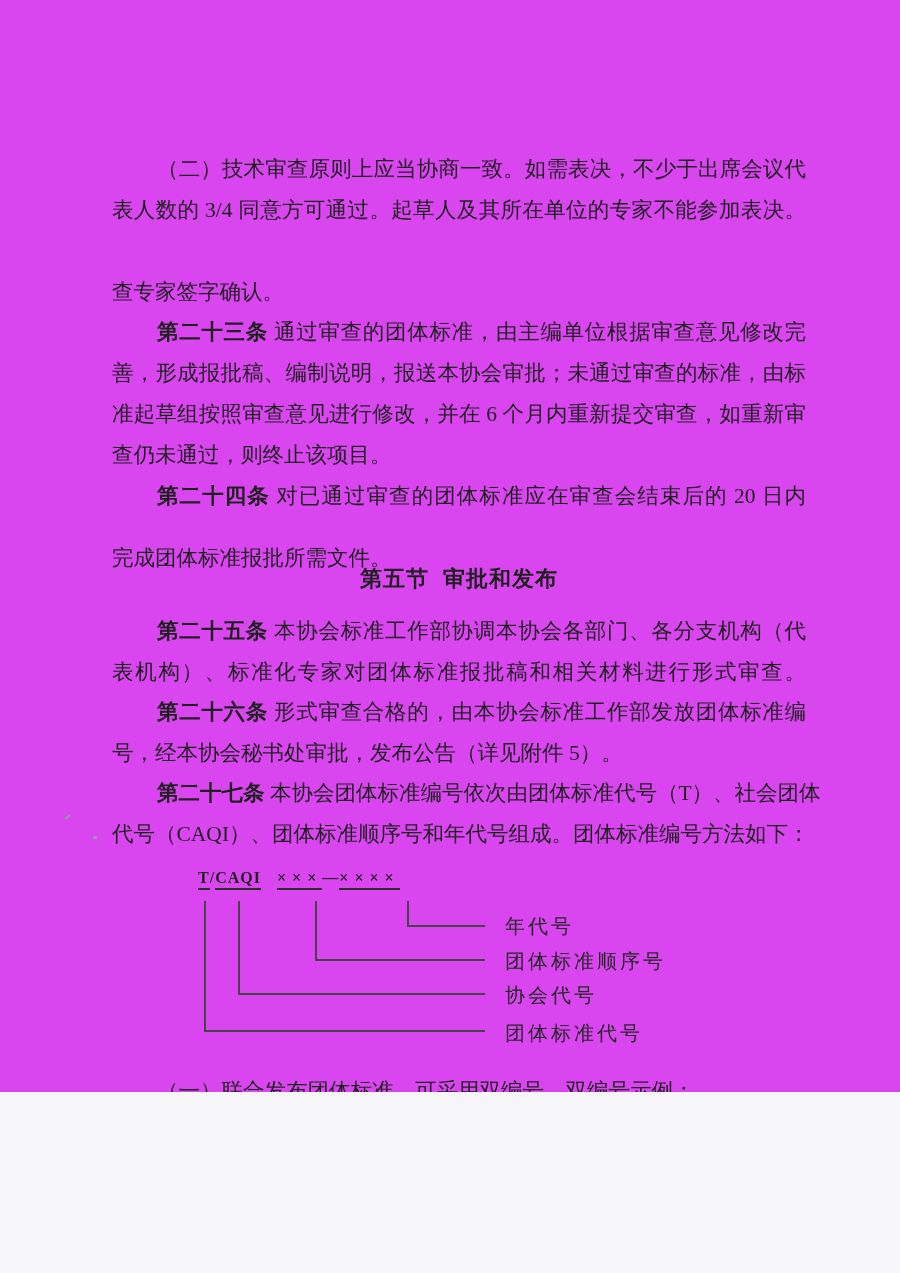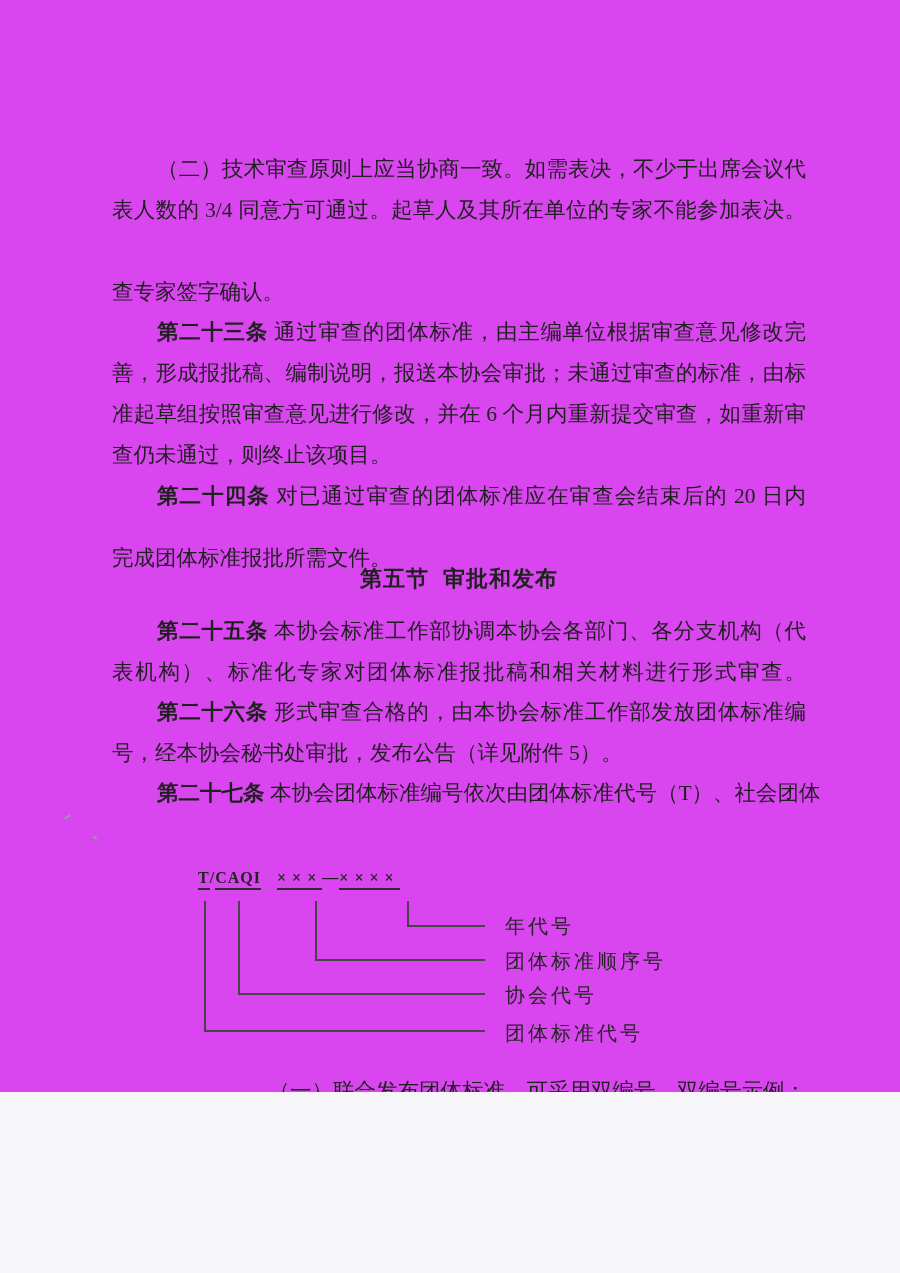--- a/index.html
+++ b/index.html
@@ -18,21 +18,21 @@
   
   .line{
     position:absolute;
     left:112px;
     width:694px;
     font-size:21.5px;
     line-height:28px;
     white-space:nowrap;
     color:#1f1f1f;
   }
-  .ind{text-indent:45px;text-align:right;}
+  .ind{text-indent:45px;}
   .fill{text-align:justify;text-align-last:justify;}
   .term{font-weight:700;font-family:"Liberation Sans","DejaVu Sans",sans-serif;}
   .heading{
     position:absolute;
     left:112px;width:694px;
     text-align:center;
     font-weight:700;
     font-size:22px;
     font-family:Liberation Mono, monospace;
     letter-spacing:1px;
@@ -93,20 +93,21 @@
   <div class="line ind fill" style="top:482px"><span class="term">第二十四条</span><span> 对已通过审查的团体标准应在审查会结束后的 20 日内</span></div>
   <div class="line" style="top:544px"><span>完成团体标准报批所需文件。</span></div>
 
   <div class="heading" style="top:564px">第五节  审批和发布</div>
 
   <div class="line ind fill" style="top:617px"><span class="term">第二十五条</span><span> 本协会标准工作部协调本协会各部门、各分支机构（代</span></div>
   <div class="line ind fill" style="top:698px"><span class="term">第二十六条</span><span> 形式审查合格的，由本协会标准工作部发放团体标准编</span></div>
   <div class="line fill" style="top:658px"><span>表机构）、标准化专家对团体标准报批稿和相关材料进行形式审查。</span></div>
   <div class="line" style="top:739px"><span>号，经本协会秘书处审批，发布公告（详见附件 5）。</span></div>
   <div class="line ind fill" style="top:779px"><span class="term">第二十七条</span><span> 本协会团体标准编号依次由团体标准代号（T）、社会团体</span></div>
+  <div class="line" style="top:820px"><span>代号（CAQI）、团体标准顺序号和年代号组成。团体标准编号方法如下：</span></div>
 
   <div>
     <div class="formula"><span class="u">T</span><span>/</span><span class="u">CAQI</span><span class="gap"></span><span class="u xs">×××</span><span>—</span><span class="u xs">××××</span></div>
 
     <div class="vline" style="left:204px;top:901px;height:131px"></div>
     <div class="vline" style="left:238px;top:901px;height:94px"></div>
     <div class="vline" style="left:315px;top:901px;height:60px"></div>
     <div class="vline" style="left:407px;top:901px;height:26px"></div>
 
     <div class="hline" style="left:407px;top:925px;width:78px"></div>

